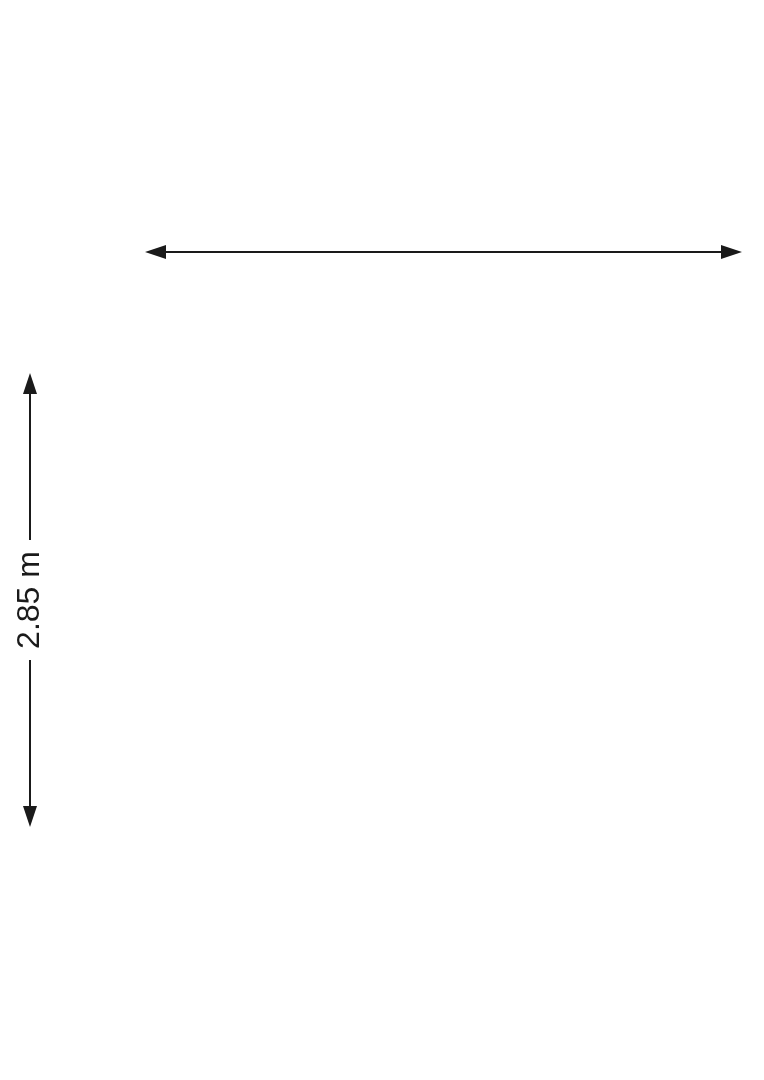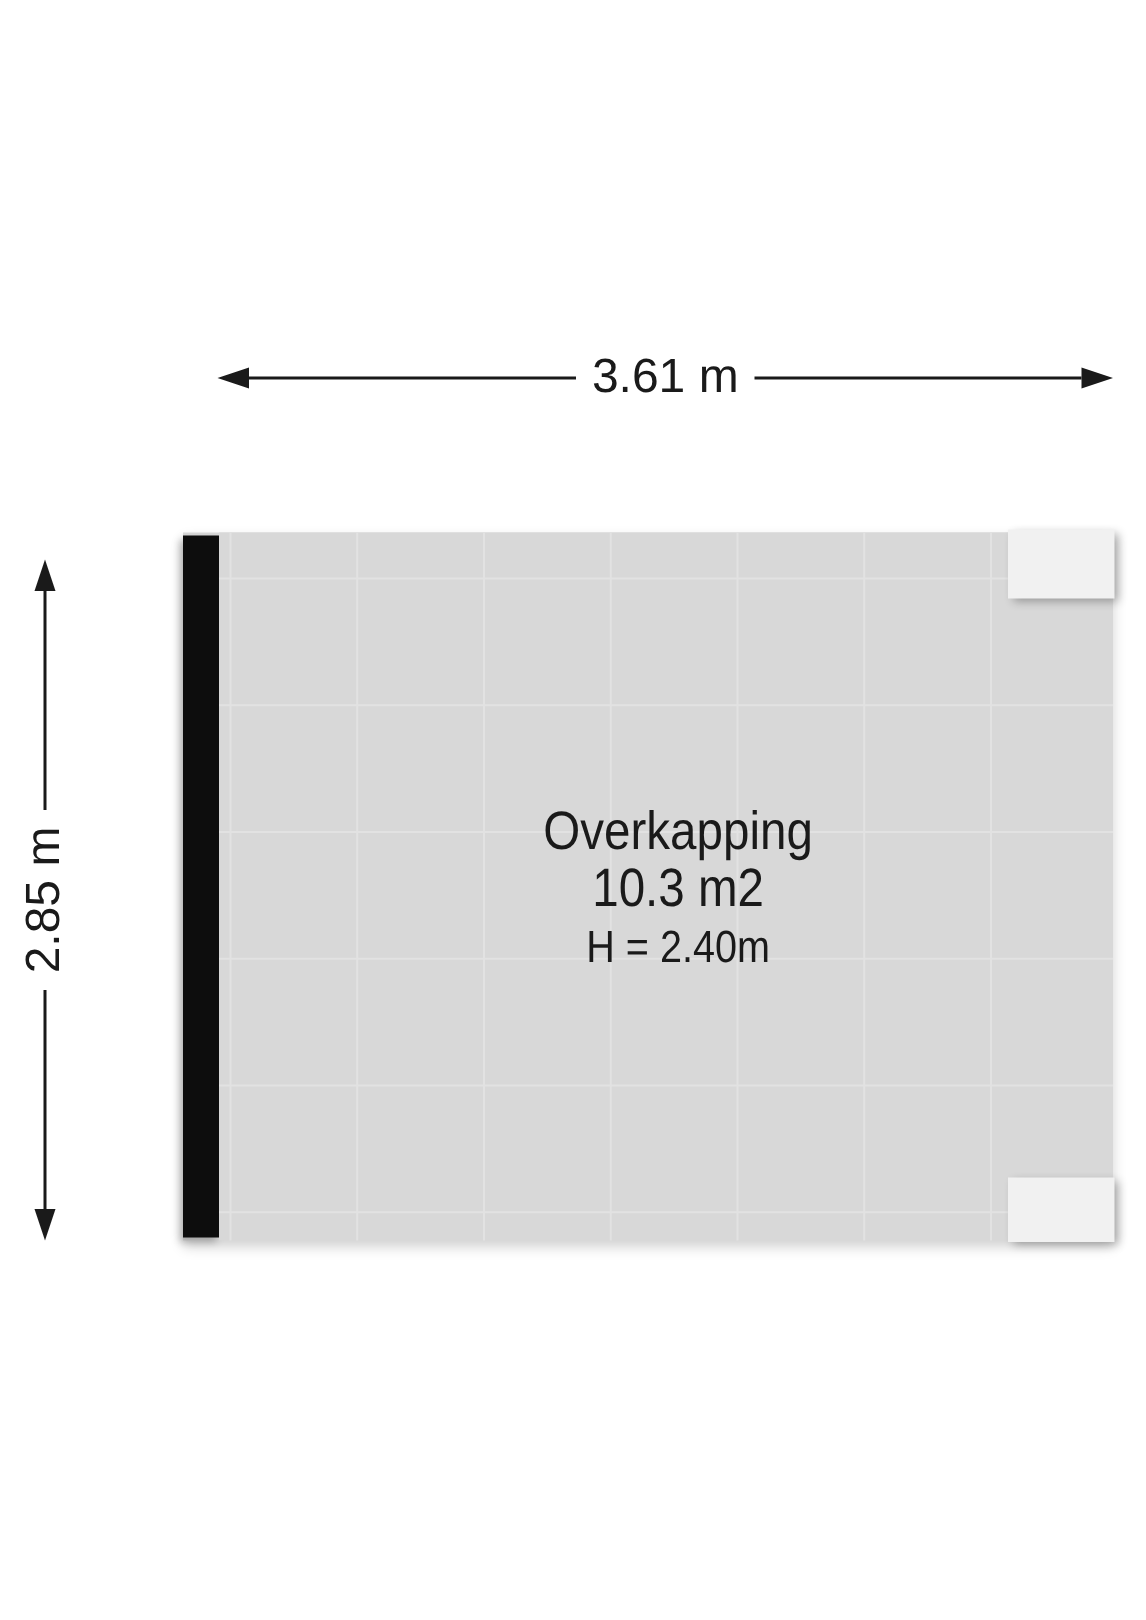--- a/index.html
+++ b/index.html
@@ -127,39 +127,26 @@
   .fixture-bottom { bottom: -1px; height: 43px; }
 </style>
 </head>
 <body>
 
 <div class="canvas">
 
   <div class="dim dim-h">
     <span class="ah ah-left"></span>
     <span class="dline"></span>
-    <span class="dlabel">3.61 m</span>
     <span class="dline"></span>
     <span class="ah ah-right"></span>
   </div>
 
   <div class="dim dim-v">
     <span class="ah ah-left"></span>
     <span class="dline"></span>
     <span class="dlabel">2.85 m</span>
     <span class="dline"></span>
     <span class="ah ah-right"></span>
   </div>
 
-  <div class="room">
-    <div class="wall"></div>
-    <div class="floor">
-      <div class="room-label">
-        <div class="room-name">Overkapping</div>
-        <div class="room-area">10.3 m2</div>
-        <div class="room-height">H = 2.40m</div>
-      </div>
-    </div>
-    <div class="fixture fixture-top"></div>
-    <div class="fixture fixture-bottom"></div>
-  </div>
 
 </div>
 
 </body></html>

